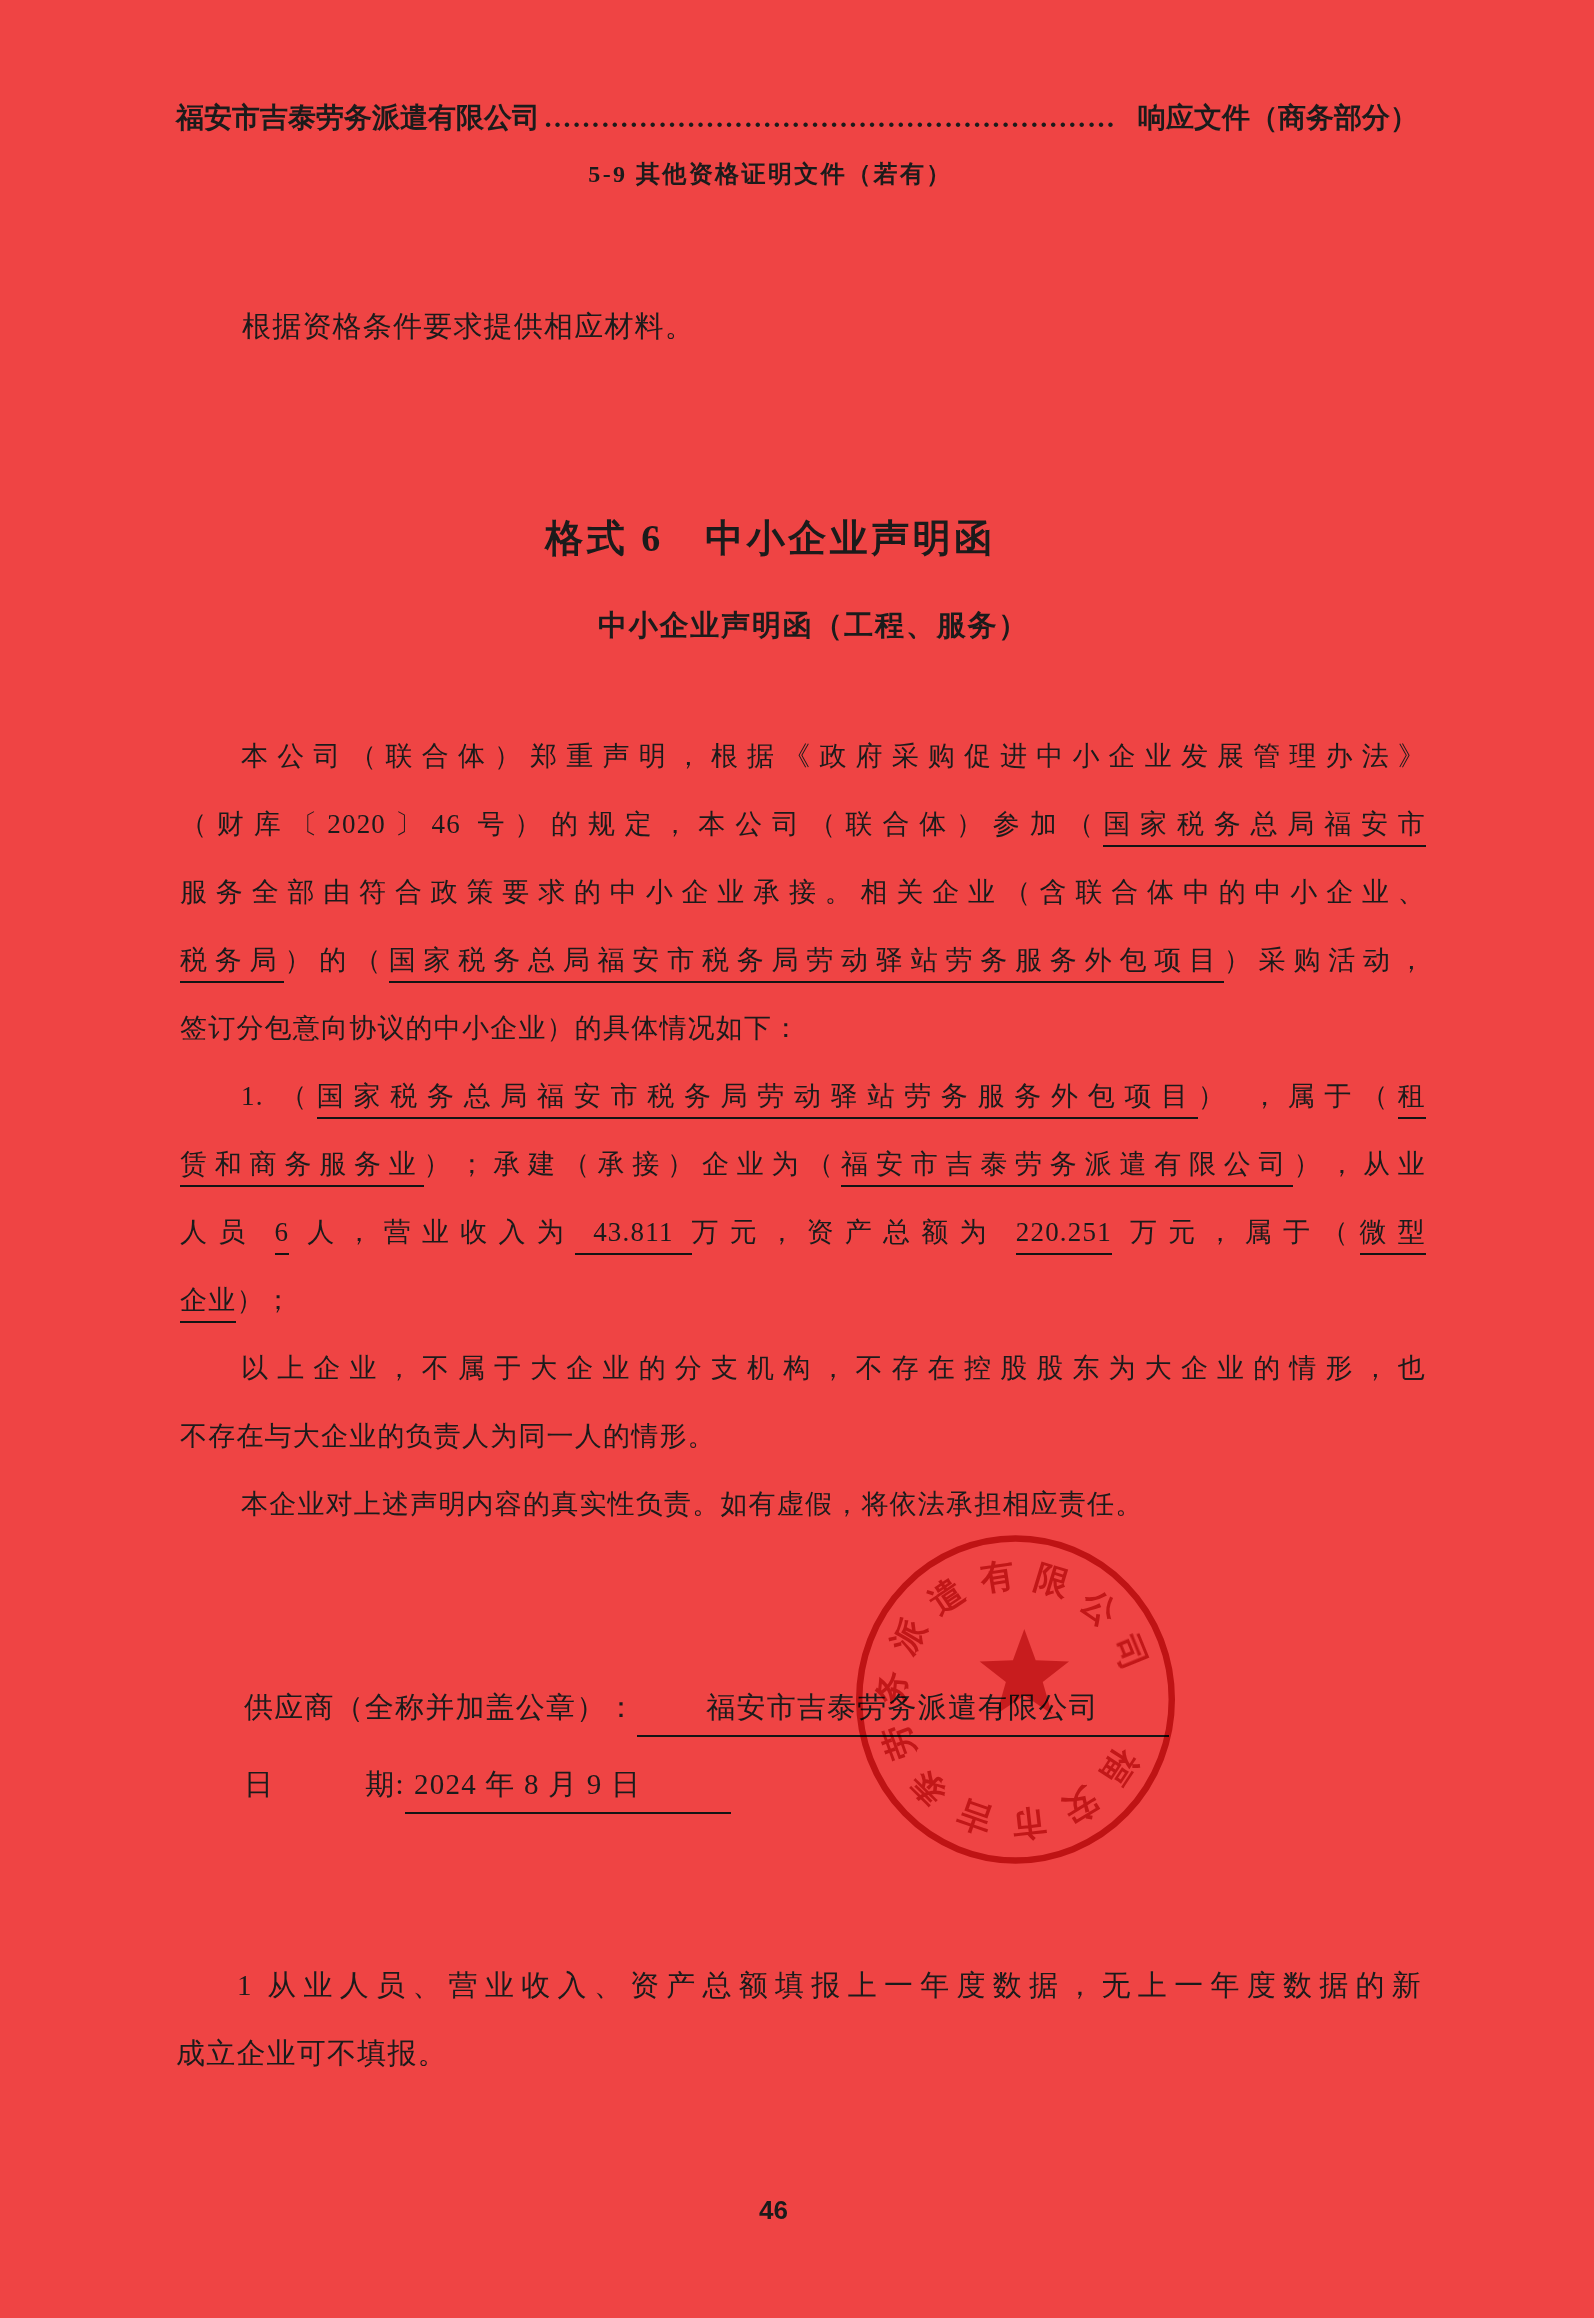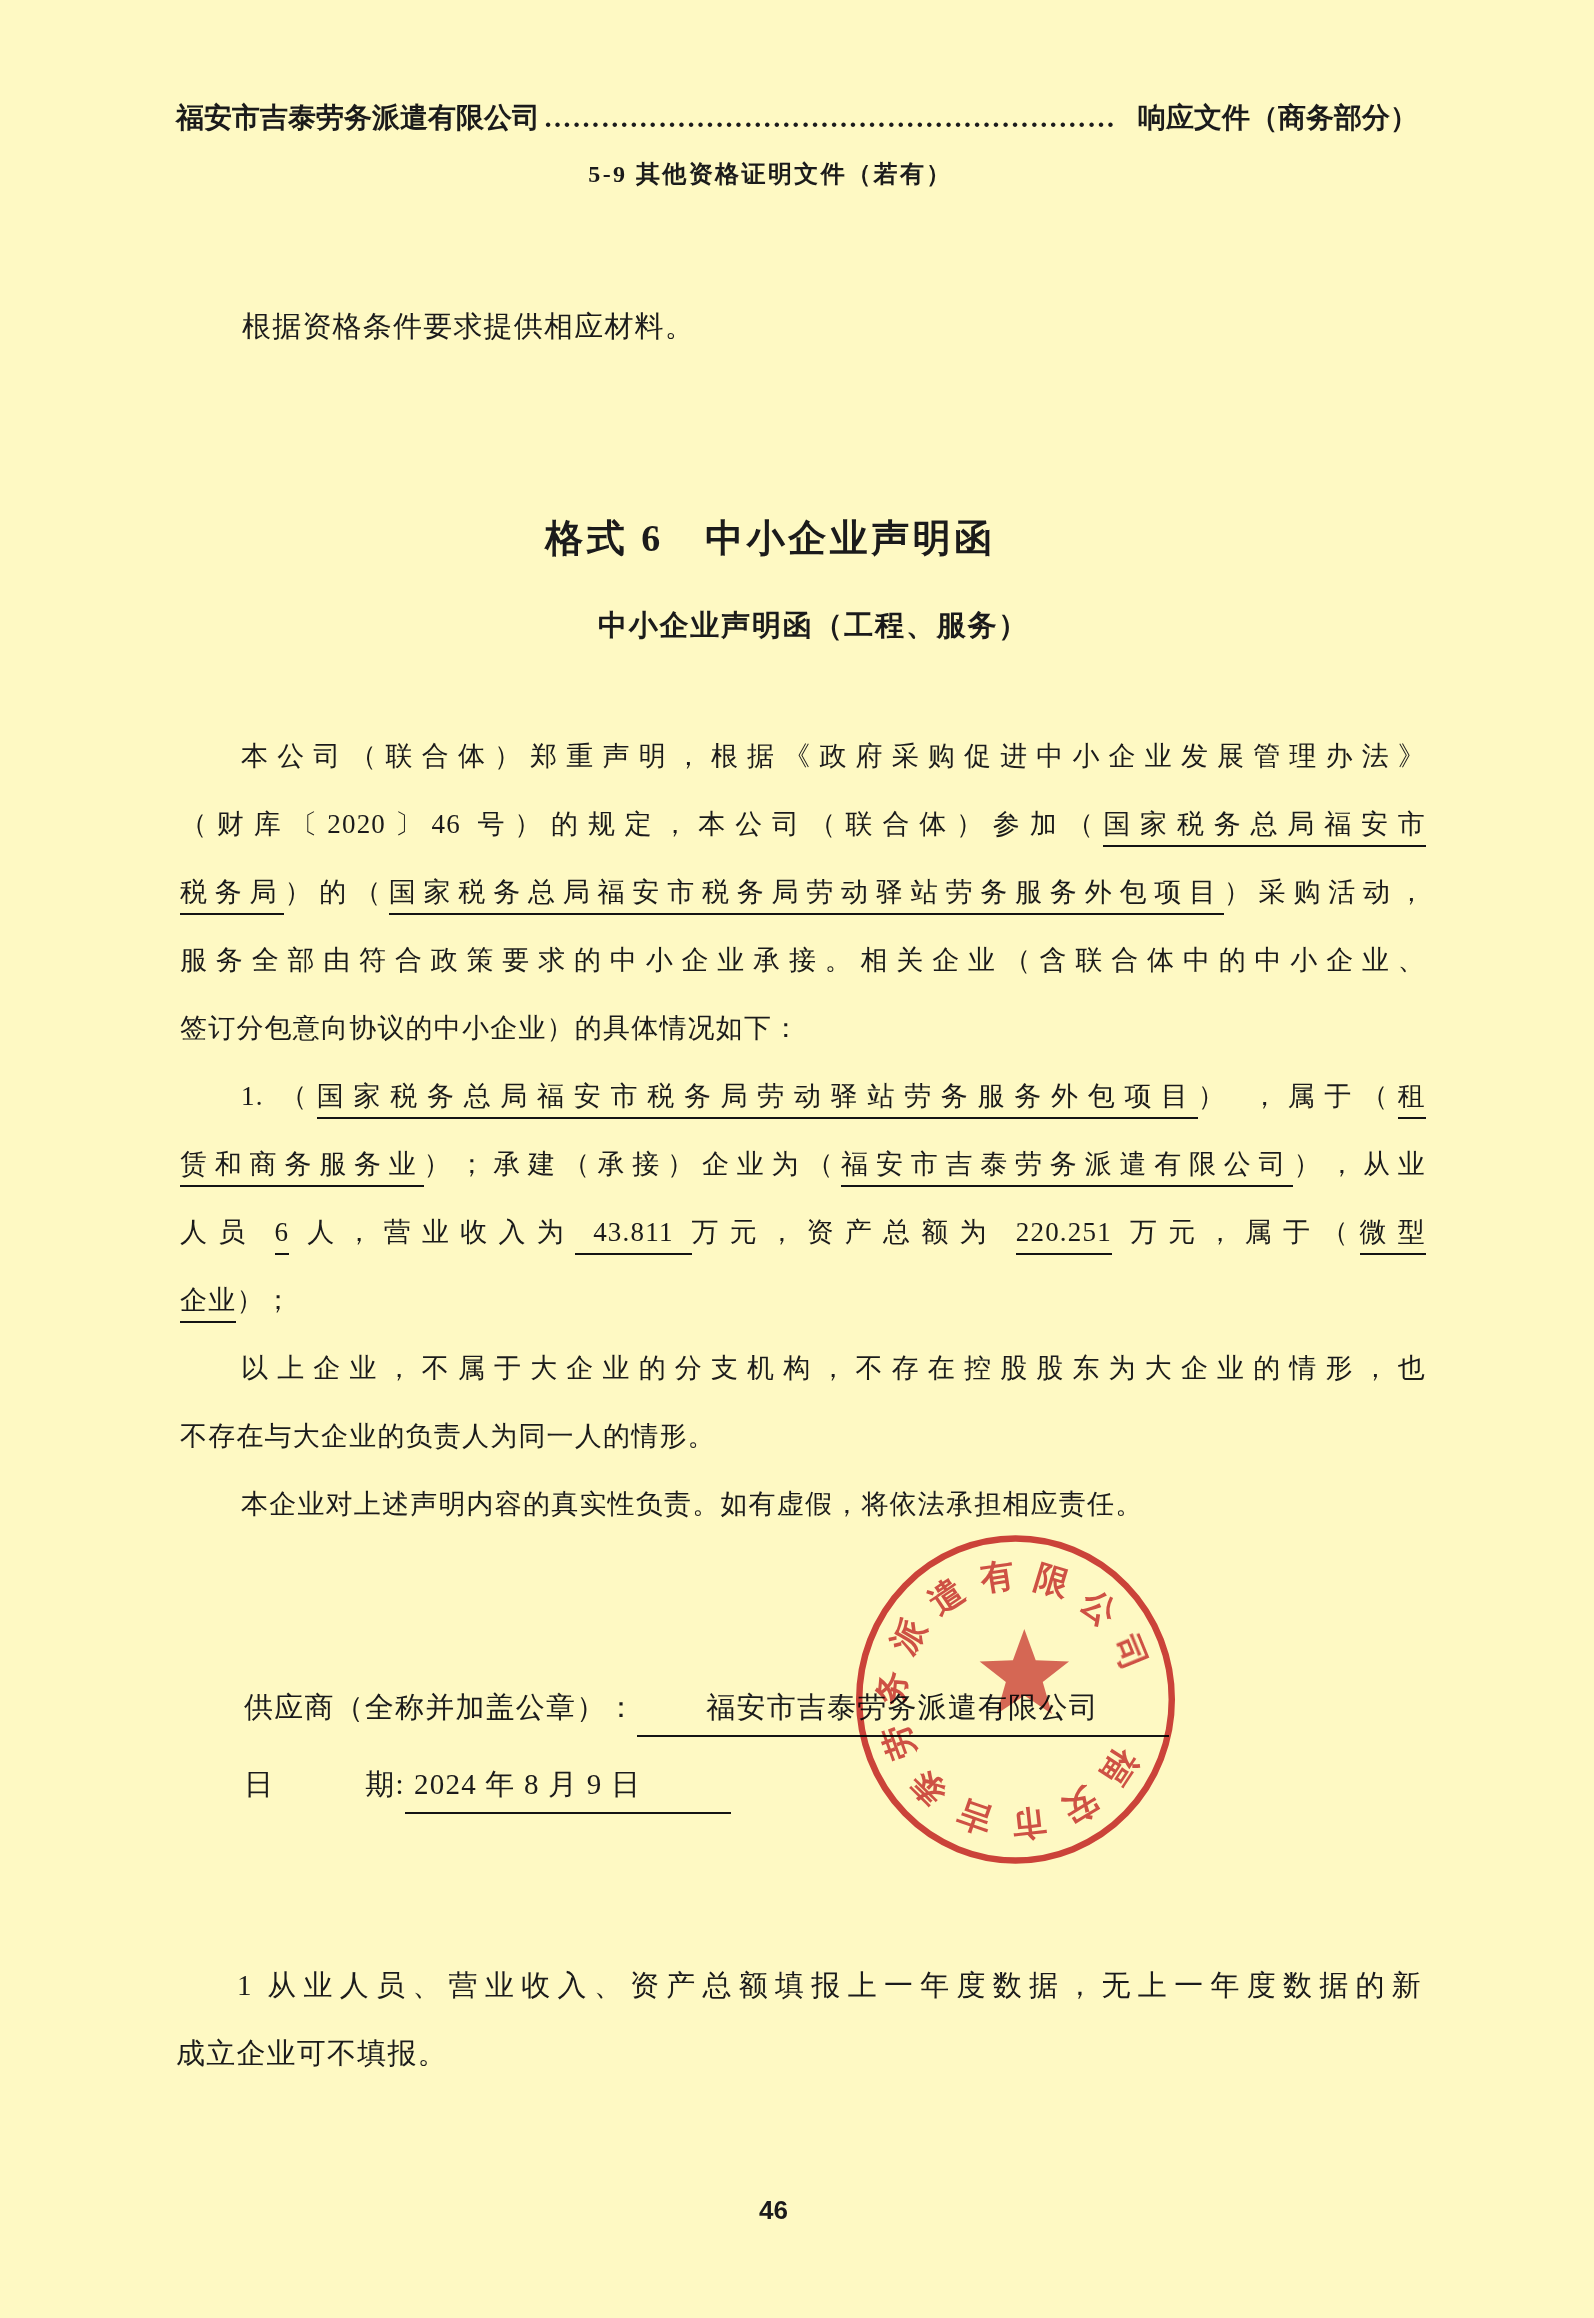--- a/index.html
+++ b/index.html
@@ -1,19 +1,19 @@
 <!DOCTYPE html>
 <html style="font-size:9.4px"><head>
 <meta charset="utf-8">
 <style>
   html,body{margin:0;padding:0;background:#e8e8e6;}
   .page{
     position:relative;
     width:1594px;height:2319px;
-    background:#fef9c3;
+    background:#ef4444;
     overflow:hidden;
     font-family:"Liberation Serif","DejaVu Serif",serif;
     color:#1b1b1b;
   }
   .abs{position:absolute;}
   .centered{left:0;width:1594px;text-align:center;}
   .centered .shift{position:relative;left:-26.5px;}
   
   .header{
     top:99px;left:176px;width:1242px;
@@ -83,22 +83,22 @@
     <span class="shift">格式 6　中小企业声明函</span>
   </div>
 
   <div class="abs centered subtitle">
     <span class="shift">中小企业声明函（工程、服务）</span>
   </div>
 
   <div class="abs bodyblock" id="body-lines">
       <div class="line just" style="text-indent: 61px;"><span>本公司（联合体）郑重声明，根据《政府采购促进中小企业发展管理办法》</span></div>
       <div class="line just"><span>（财库〔2020〕46 号）的规定，本公司（联合体）参加（</span><span class="u">国家税务总局福安市</span></div>
+      <div class="line just"><span>服务全部由符合政策要求的中小企业承接。相关企业（含联合体中的中小企业、</span></div>
       <div class="line just"><span class="u">税务局</span><span>）的（</span><span class="u">国家税务总局福安市税务局劳动驿站劳务服务外包项目</span><span>）采购活动，</span></div>
-      <div class="line just"><span>服务全部由符合政策要求的中小企业承接。相关企业（含联合体中的中小企业、</span></div>
       <div class="line"><span>签订分包意向协议的中小企业）的具体情况如下：</span></div>
       <div class="line just" style="text-indent: 61px;"><span>1.&nbsp;（</span><span class="u">国家税务总局福安市税务局劳动驿站劳务服务外包项目</span><span>）&nbsp;，属于（</span><span class="u">租</span></div>
       <div class="line just"><span class="u">赁和商务服务业</span><span>）；承建（承接）企业为（</span><span class="u">福安市吉泰劳务派遣有限公司</span><span>），从业</span></div>
       <div class="line just"><span>人员&nbsp;</span><span class="u">6</span><span>&nbsp;人，营业收入为</span><span class="u">&nbsp;43.811&nbsp;</span><span>万元，资产总额为&nbsp;</span><span class="u">220.251</span><span>&nbsp;万元，属于（</span><span class="u">微型</span></div>
       <div class="line"><span class="u">企业</span><span>）；</span></div>
       <div class="line just" style="text-indent: 61px;"><span>以上企业，不属于大企业的分支机构，不存在控股股东为大企业的情形，也</span></div>
       <div class="line"><span>不存在与大企业的负责人为同一人的情形。</span></div>
       <div class="line" style="text-indent: 61px;"><span>本企业对上述声明内容的真实性负责。如有虚假，将依法承担相应责任。</span></div>
     </div>
 

